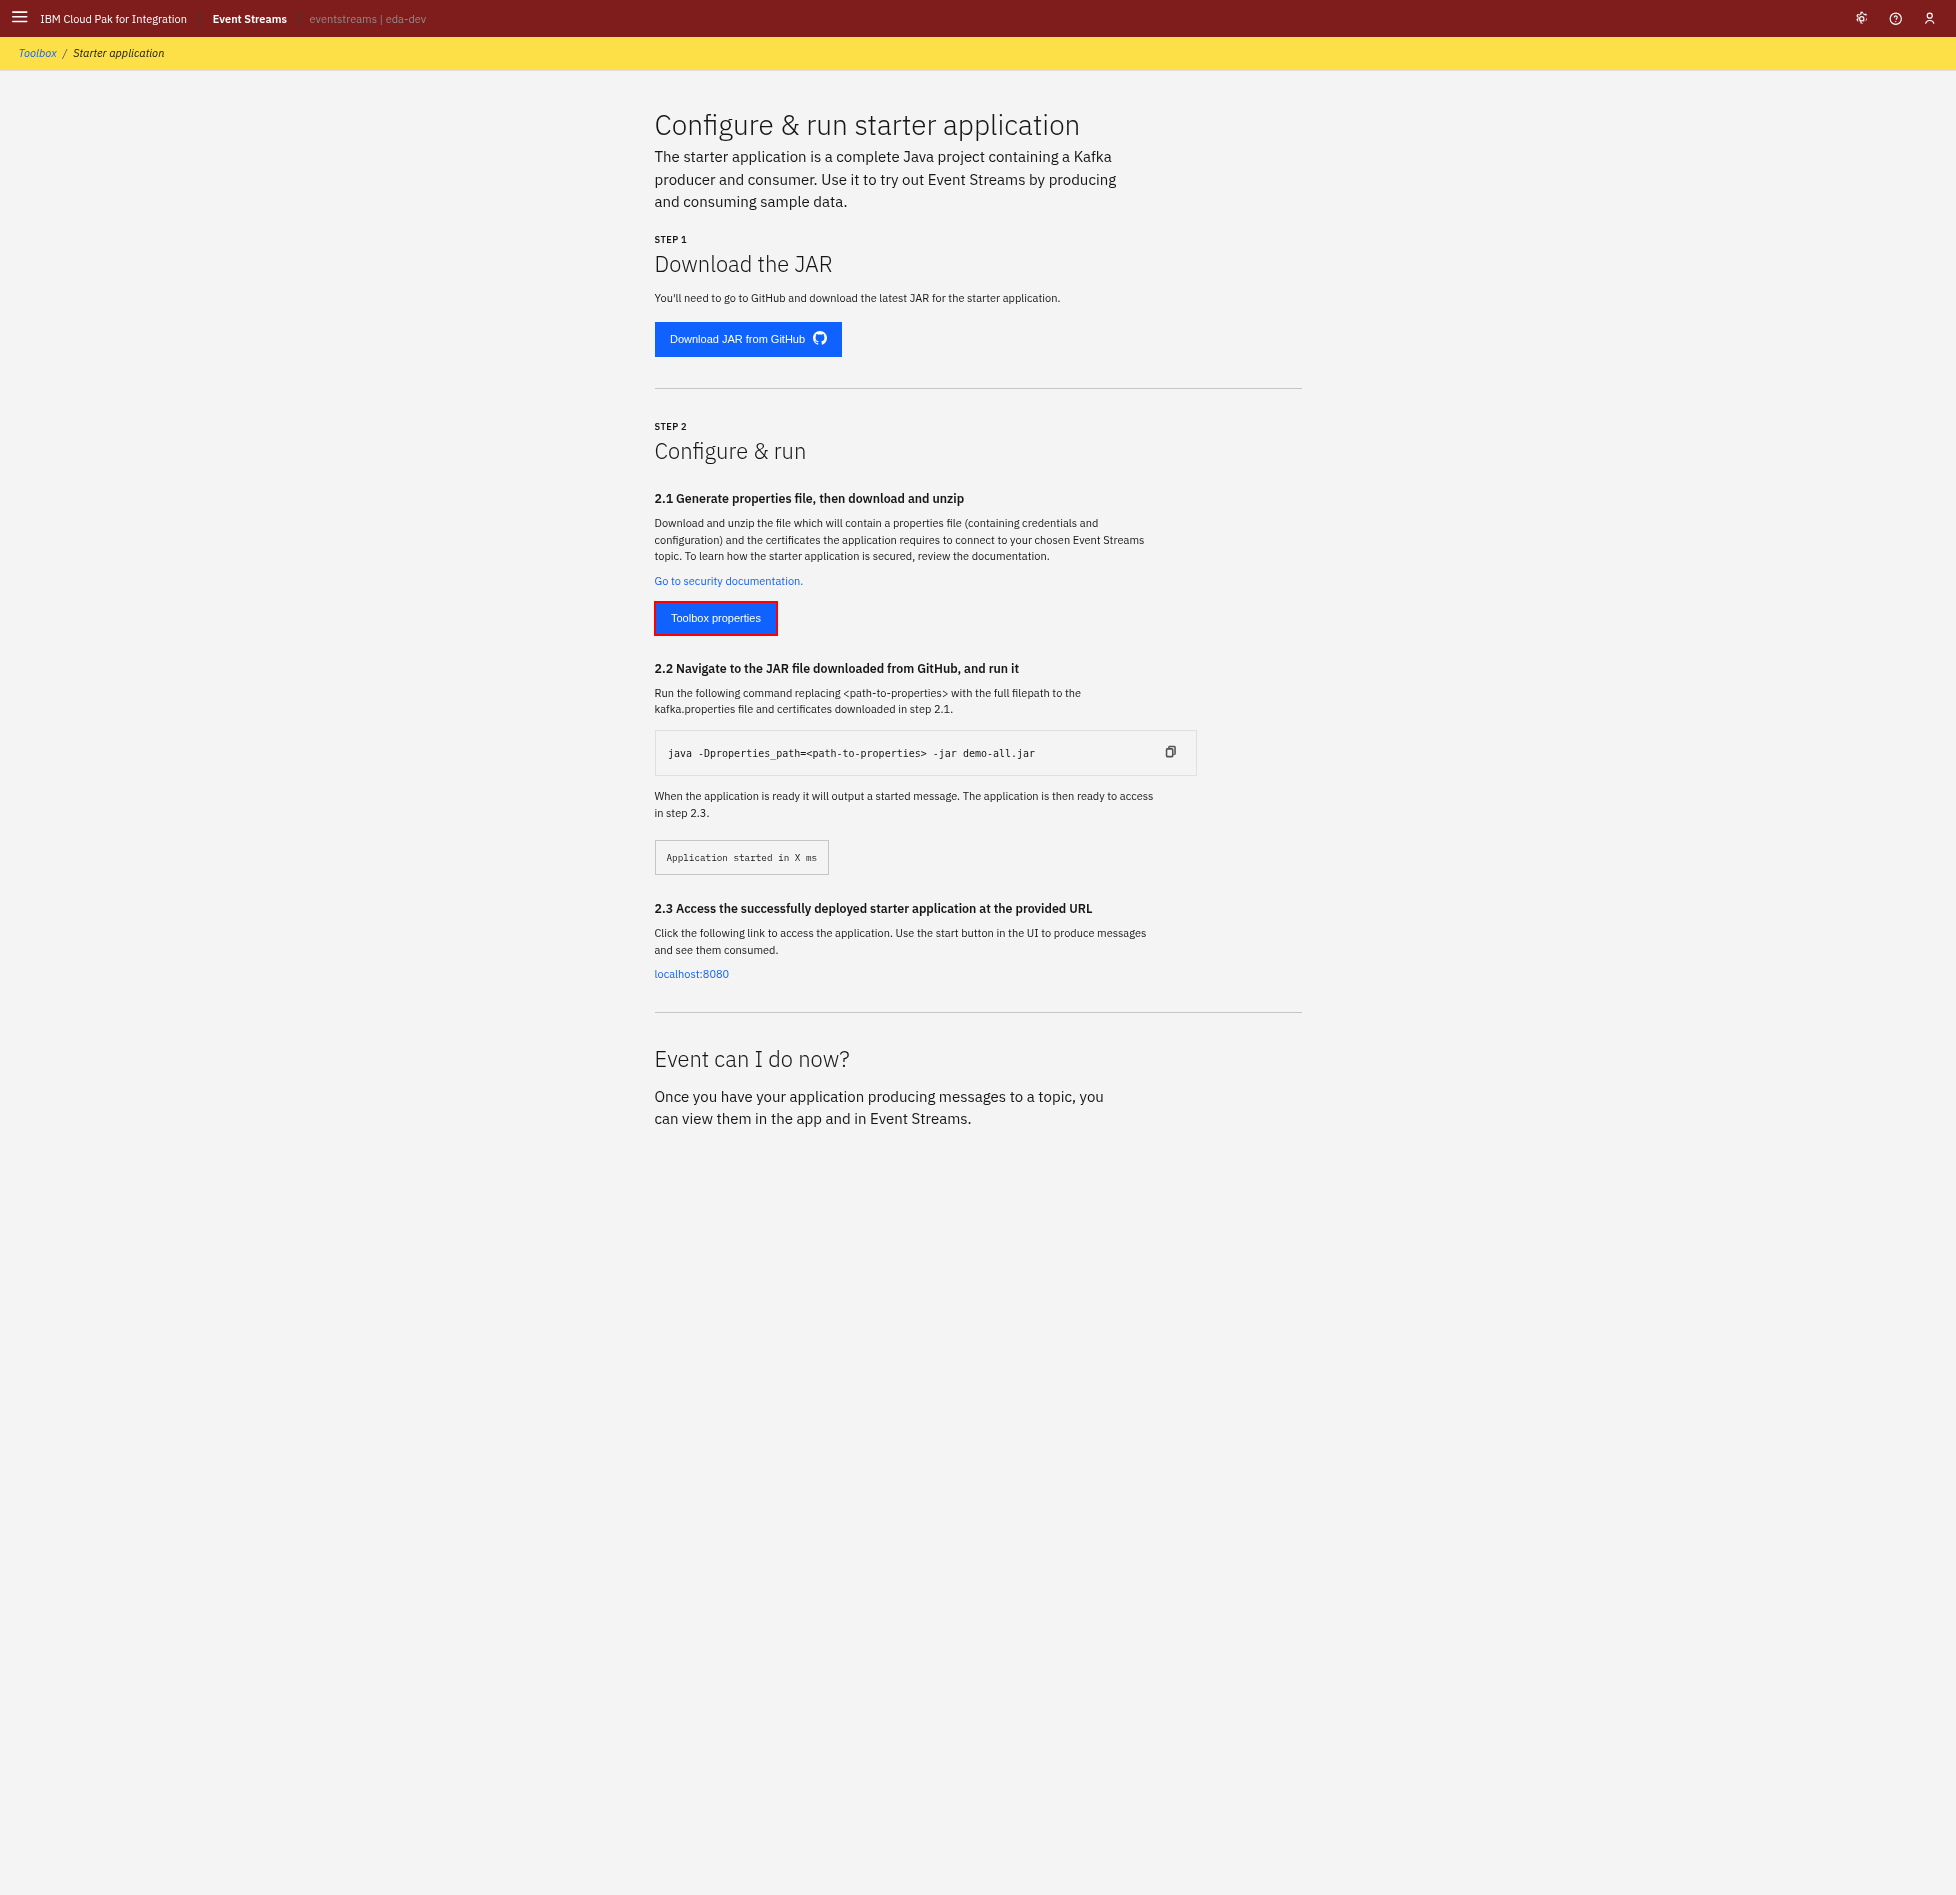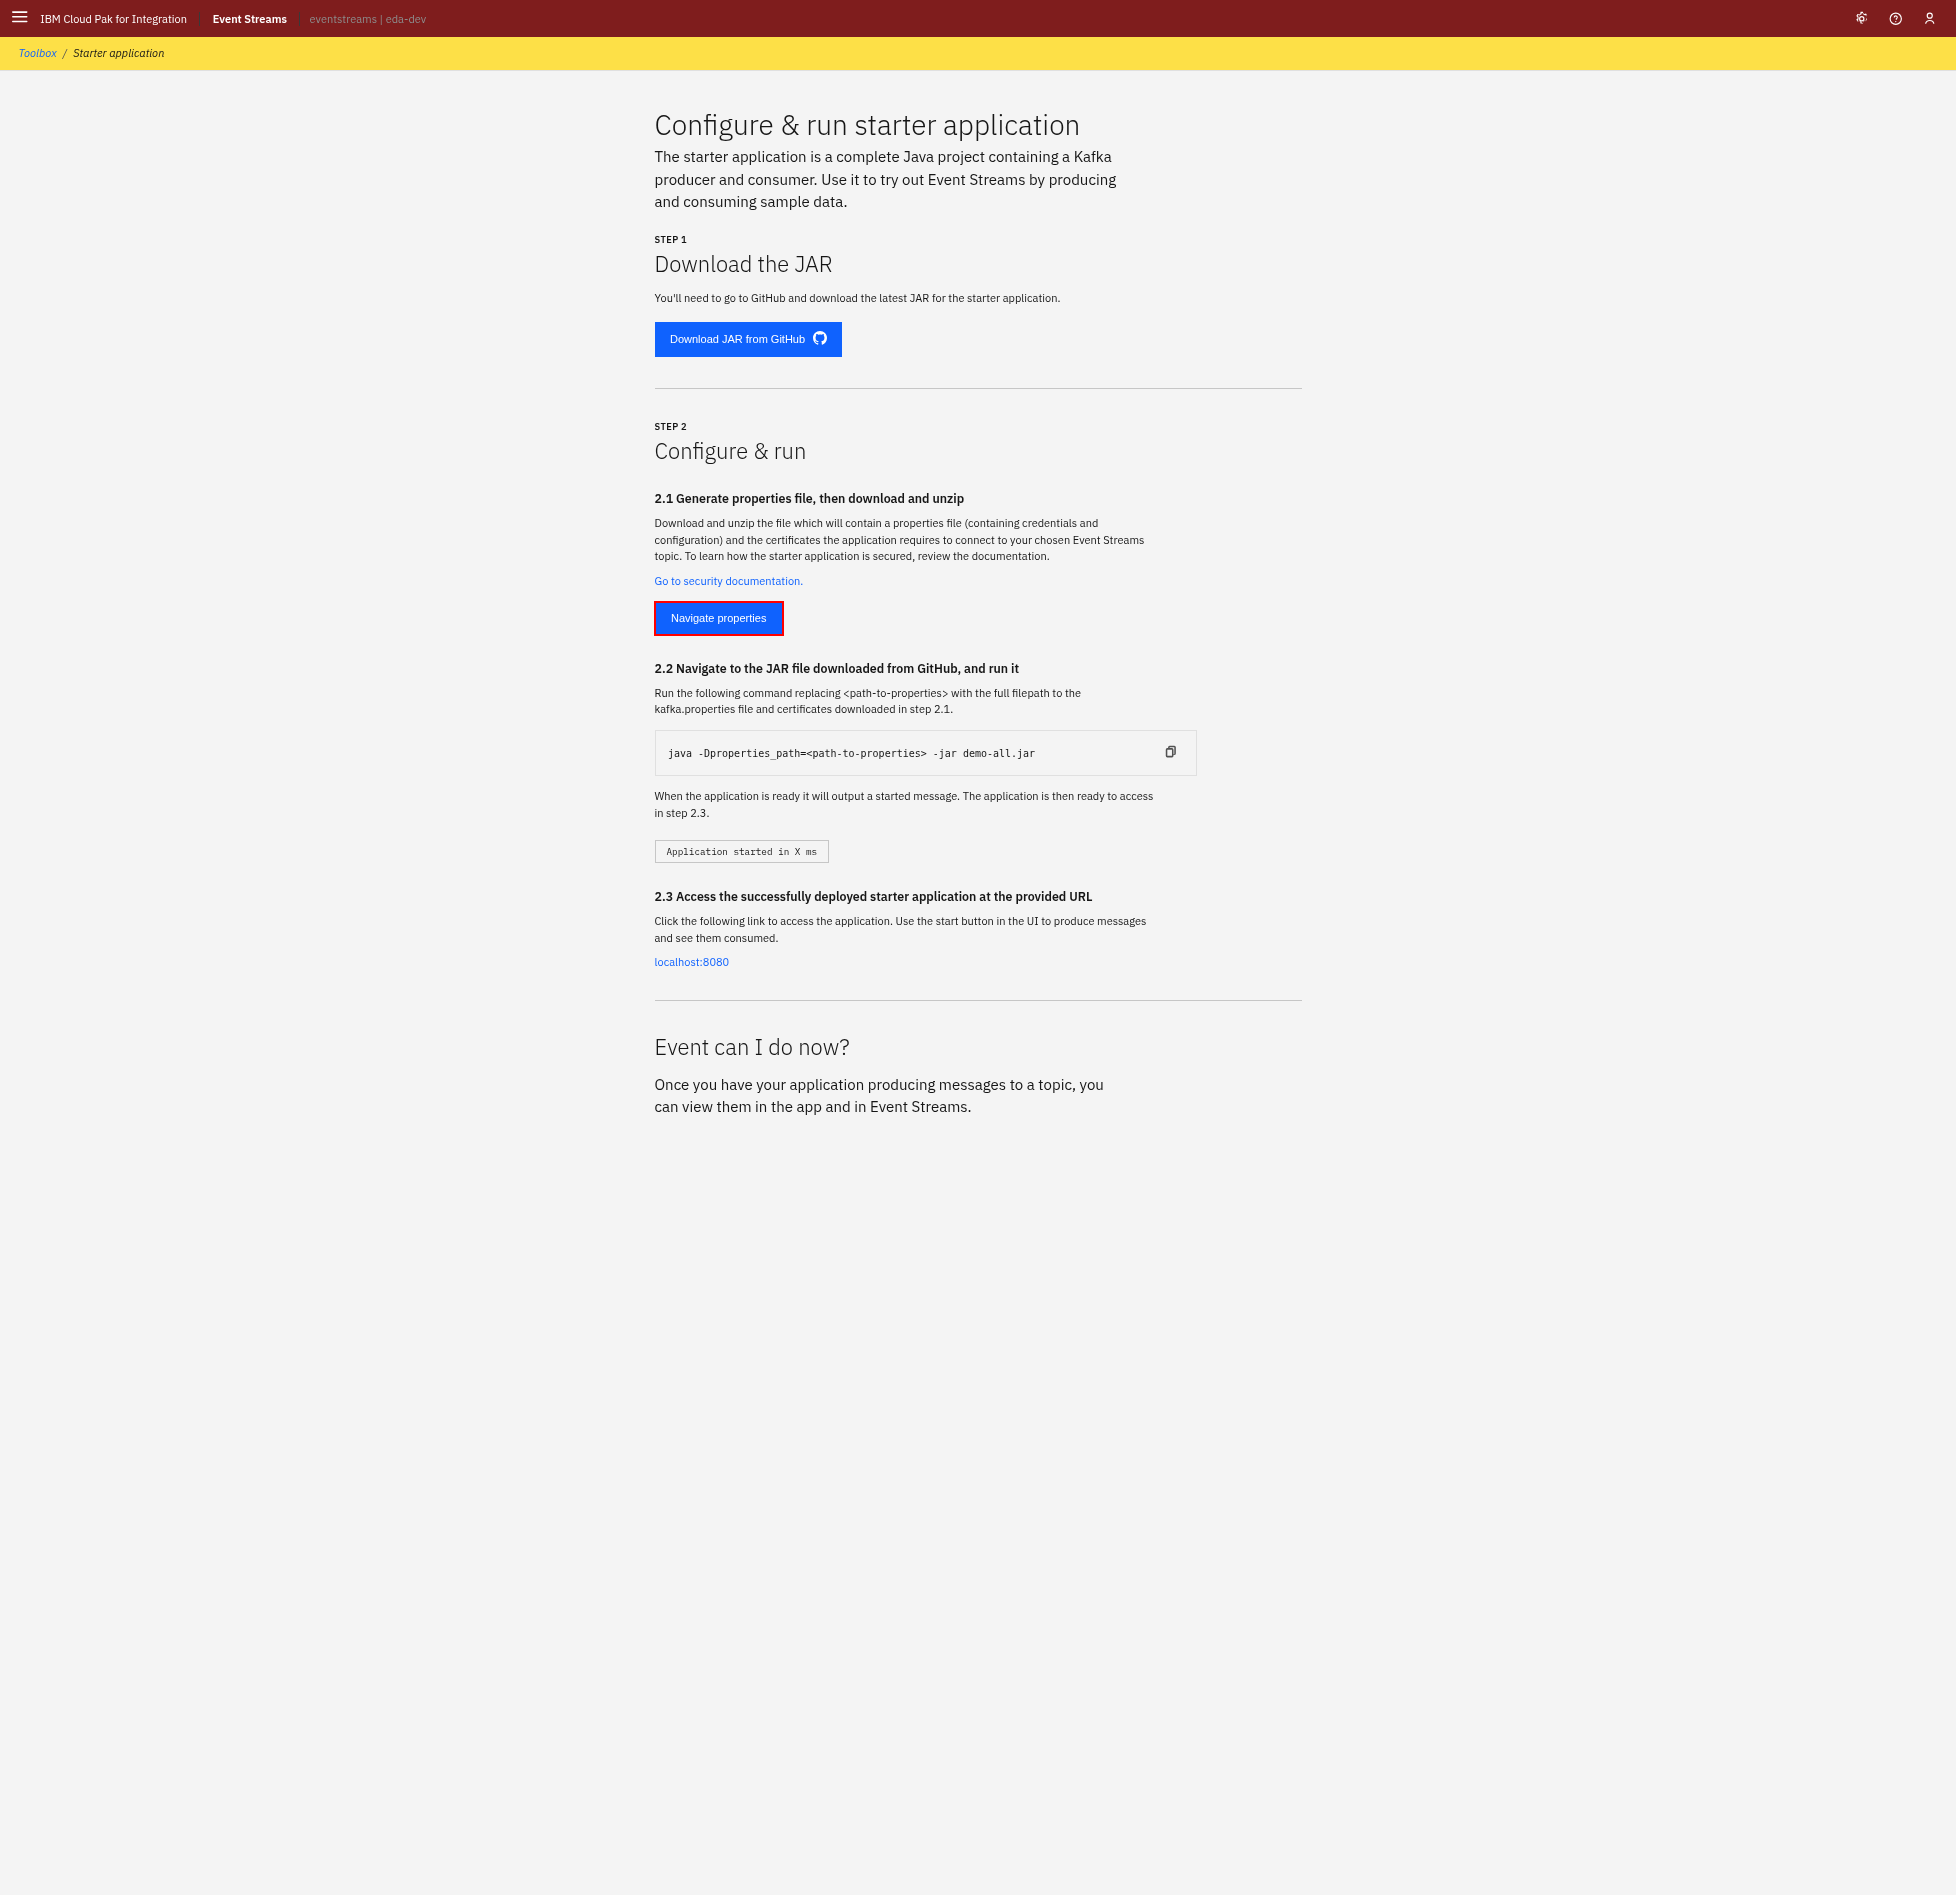--- a/index.html
+++ b/index.html
@@ -204,21 +204,21 @@
       cursor: pointer;
       color: #525252;
       padding: 3.1px 6.2px;
       font-size: 12.4px;
     }
 
     
     .app-badge {
       background: #f4f4f4;
       border: 0.8px solid #c6c6c6;
-      padding: 4px 11px;
+      padding: 10px 11px;
       font-family: 'IBM Plex Mono', 'Courier New', monospace;
       font-size: 9.3px;
       color: #161616;
       display: inline-block;
       margin-top: 9.3px;
     }
 
     
     .what-now-title {
       font-size: 22px;
@@ -297,21 +297,21 @@
   <div>
     <p class="step-label">Step 2</p>
     <h2 class="step-title">Configure &amp; run</h2>
 
     <div>
       <h3 class="substep-title">2.1 Generate properties file, then download and unzip</h3>
       <p class="substep-description">Download and unzip the file which will contain a properties file (containing credentials and configuration) and the certificates the application requires to connect to your chosen Event Streams topic. To learn how the starter application is secured, review the documentation.</p>
       <a class="link-blue" href="#">Go to security documentation.</a>
       <br><br>
       <button class="btn-generate">
-        <span>Navigate properties</span>
+        <span>Toolbox properties</span>
       </button>
     </div>
 
     <div>
       <h3 class="substep-title">2.2 Navigate to the JAR file downloaded from GitHub, and run it</h3>
       <p class="substep-description">Run the following command replacing &lt;path-to-properties&gt; with the full filepath to the kafka.properties file and certificates downloaded in step 2.1.</p>
       <div class="code-block">
         <code class="code-block-text">java -Dproperties_path=&lt;path-to-properties&gt; -jar demo-all.jar</code>
         <button class="copy-icon-btn">
           <svg width="12.4" height="12.4" viewBox="0 0 16 16" fill="currentColor">

